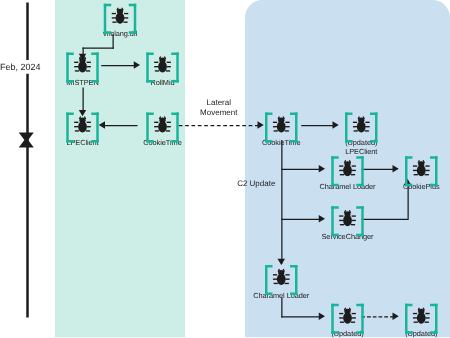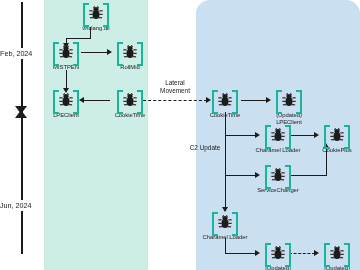--- a/index.html
+++ b/index.html
@@ -61,21 +61,20 @@
 
 <div id="stage">
 
   <div class="panel" id="teal-panel"></div>
   <div class="panel" id="blue-panel"></div>
 
   <div id="timeline-line"></div>
   <div class="tl-arrow" id="tl-arrow-down"></div>
   <div class="tl-arrow" id="tl-arrow-up"></div>
   <div class="tl-label" id="tl-label-top">Feb, 2024</div>
-  <div class="tl-label" id="tl-label-bottom">Jun, 2024</div>
 
   <div class="edge v" style="left:90px;top:27px;height:12px;"></div>
   <div class="edge h" style="left:66px;top:38px;width:25px;"></div>
   <div class="edge v" style="left:66px;top:38px;height:6px;"></div>
   <div class="arrowhead ah-down" style="left:63.1px;top:43px;"></div>
 
   <div class="edge h" style="left:81px;top:51.5px;width:27px;"></div>
   <div class="arrowhead ah-right" style="left:107px;top:48.8px;"></div>
 
   <div class="edge v" style="left:66px;top:70px;height:19px;"></div>

